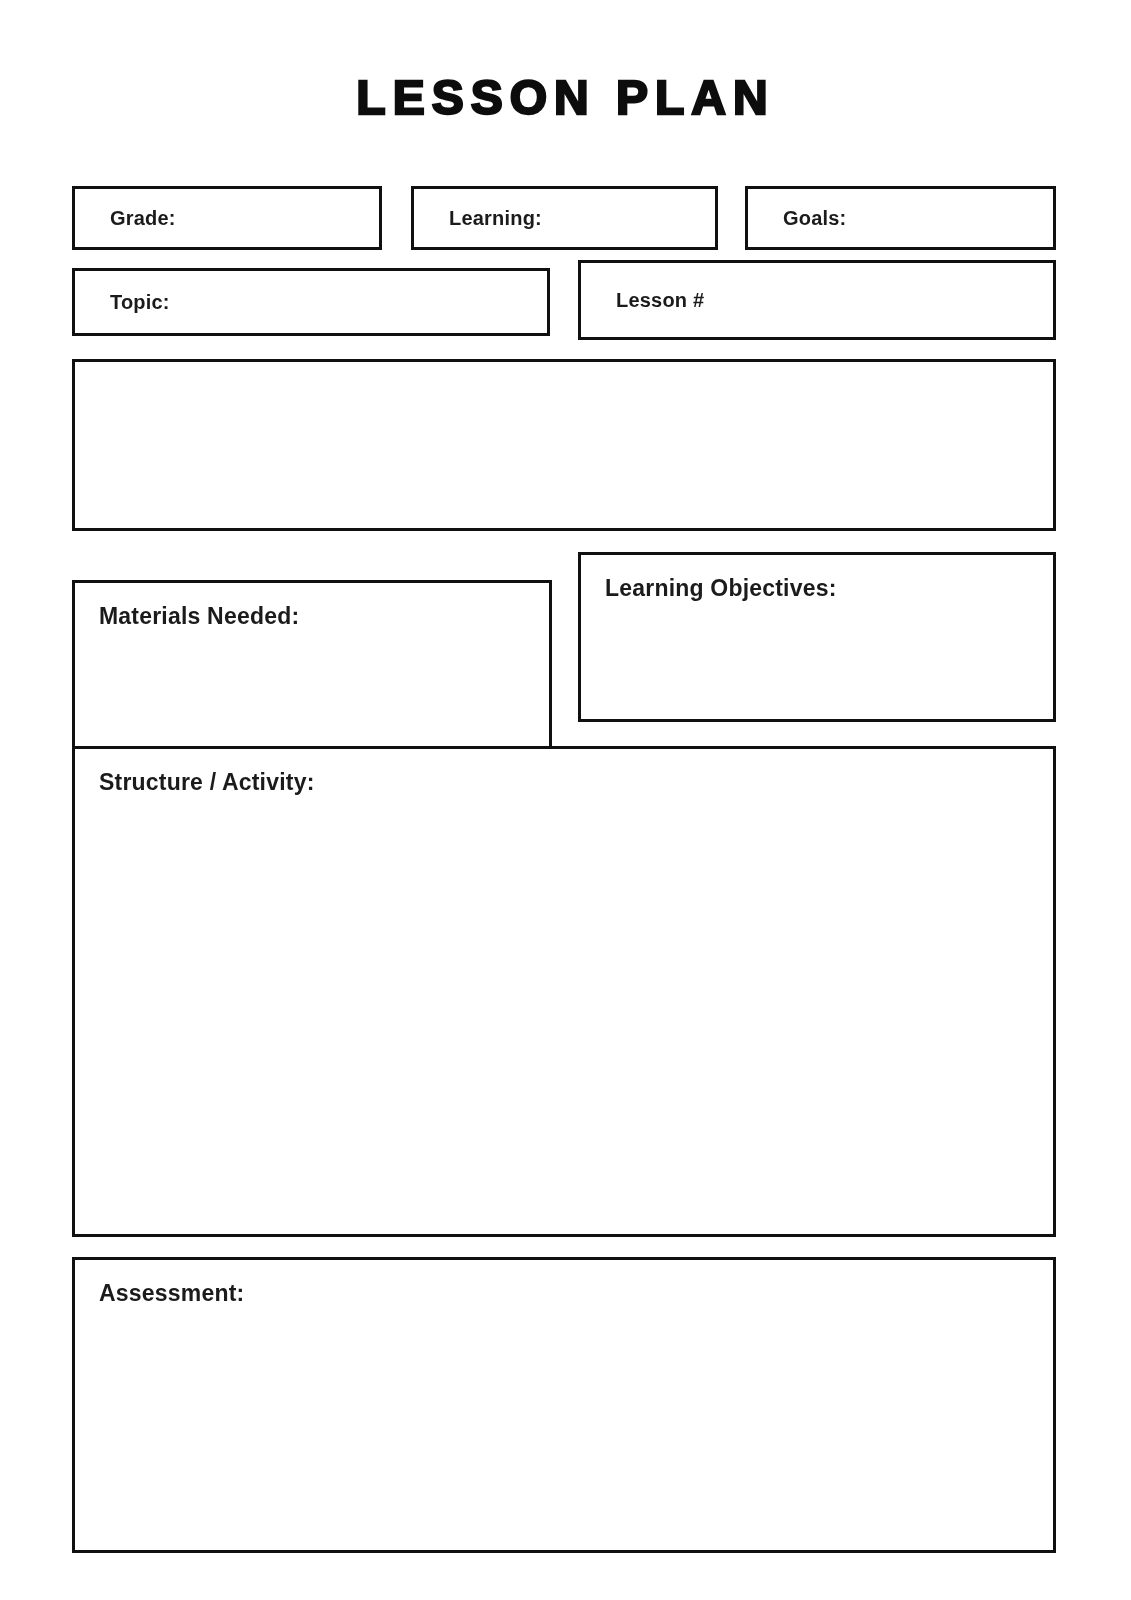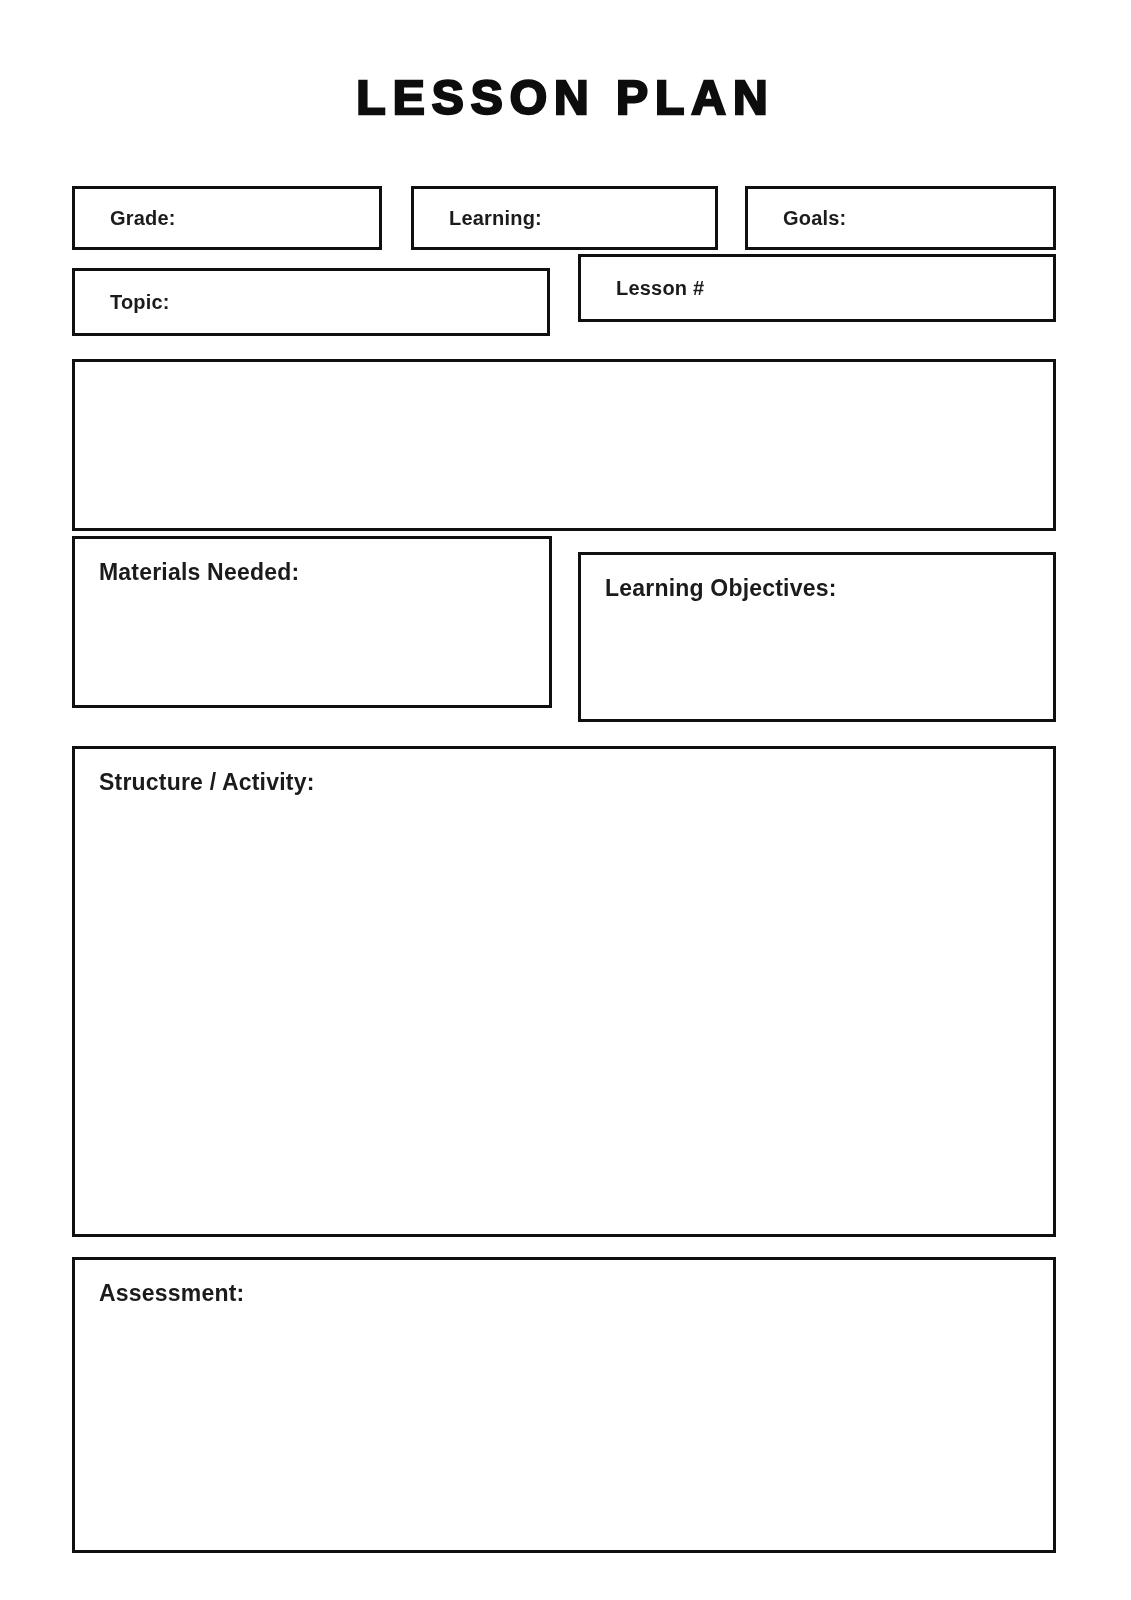--- a/index.html
+++ b/index.html
@@ -60,23 +60,23 @@
   .field-value {
     flex: 1;
     min-height: 10px;
     font-size: 20px;
   }
   
   .box.grade       { left: 72px;  top: 186px;  width: 310px; height: 64px; }
   .box.subject     { left: 411px; top: 186px;  width: 307px; height: 64px; }
   .box.date        { left: 745px; top: 186px;  width: 311px; height: 64px; }
   .box.topic       { left: 72px;  top: 268px;  width: 478px; height: 68px; }
-  .box.lesson-num  { left: 578px; top: 254px;  width: 478px; height: 68px; }
+  .box.lesson-num  { left: 578px; top: 260px;  width: 478px; height: 80px; }
   .box.focus       { left: 72px;  top: 359px;  width: 984px; height: 172px; }
-  .box.materials   { left: 72px;  top: 536px;  width: 480px; height: 172px; }
+  .box.materials   { left: 72px;  top: 580px;  width: 480px; height: 172px; }
   .box.objectives  { left: 578px; top: 552px;  width: 478px; height: 170px; }
   .box.structure   { left: 72px;  top: 746px;  width: 984px; height: 491px; }
   .box.assessment  { left: 72px;  top: 1257px; width: 984px; height: 296px; }
 </style>
 </head>
 <body>
 
 <div class="page">
 
   <div class="title">LESSON PLAN</div>

